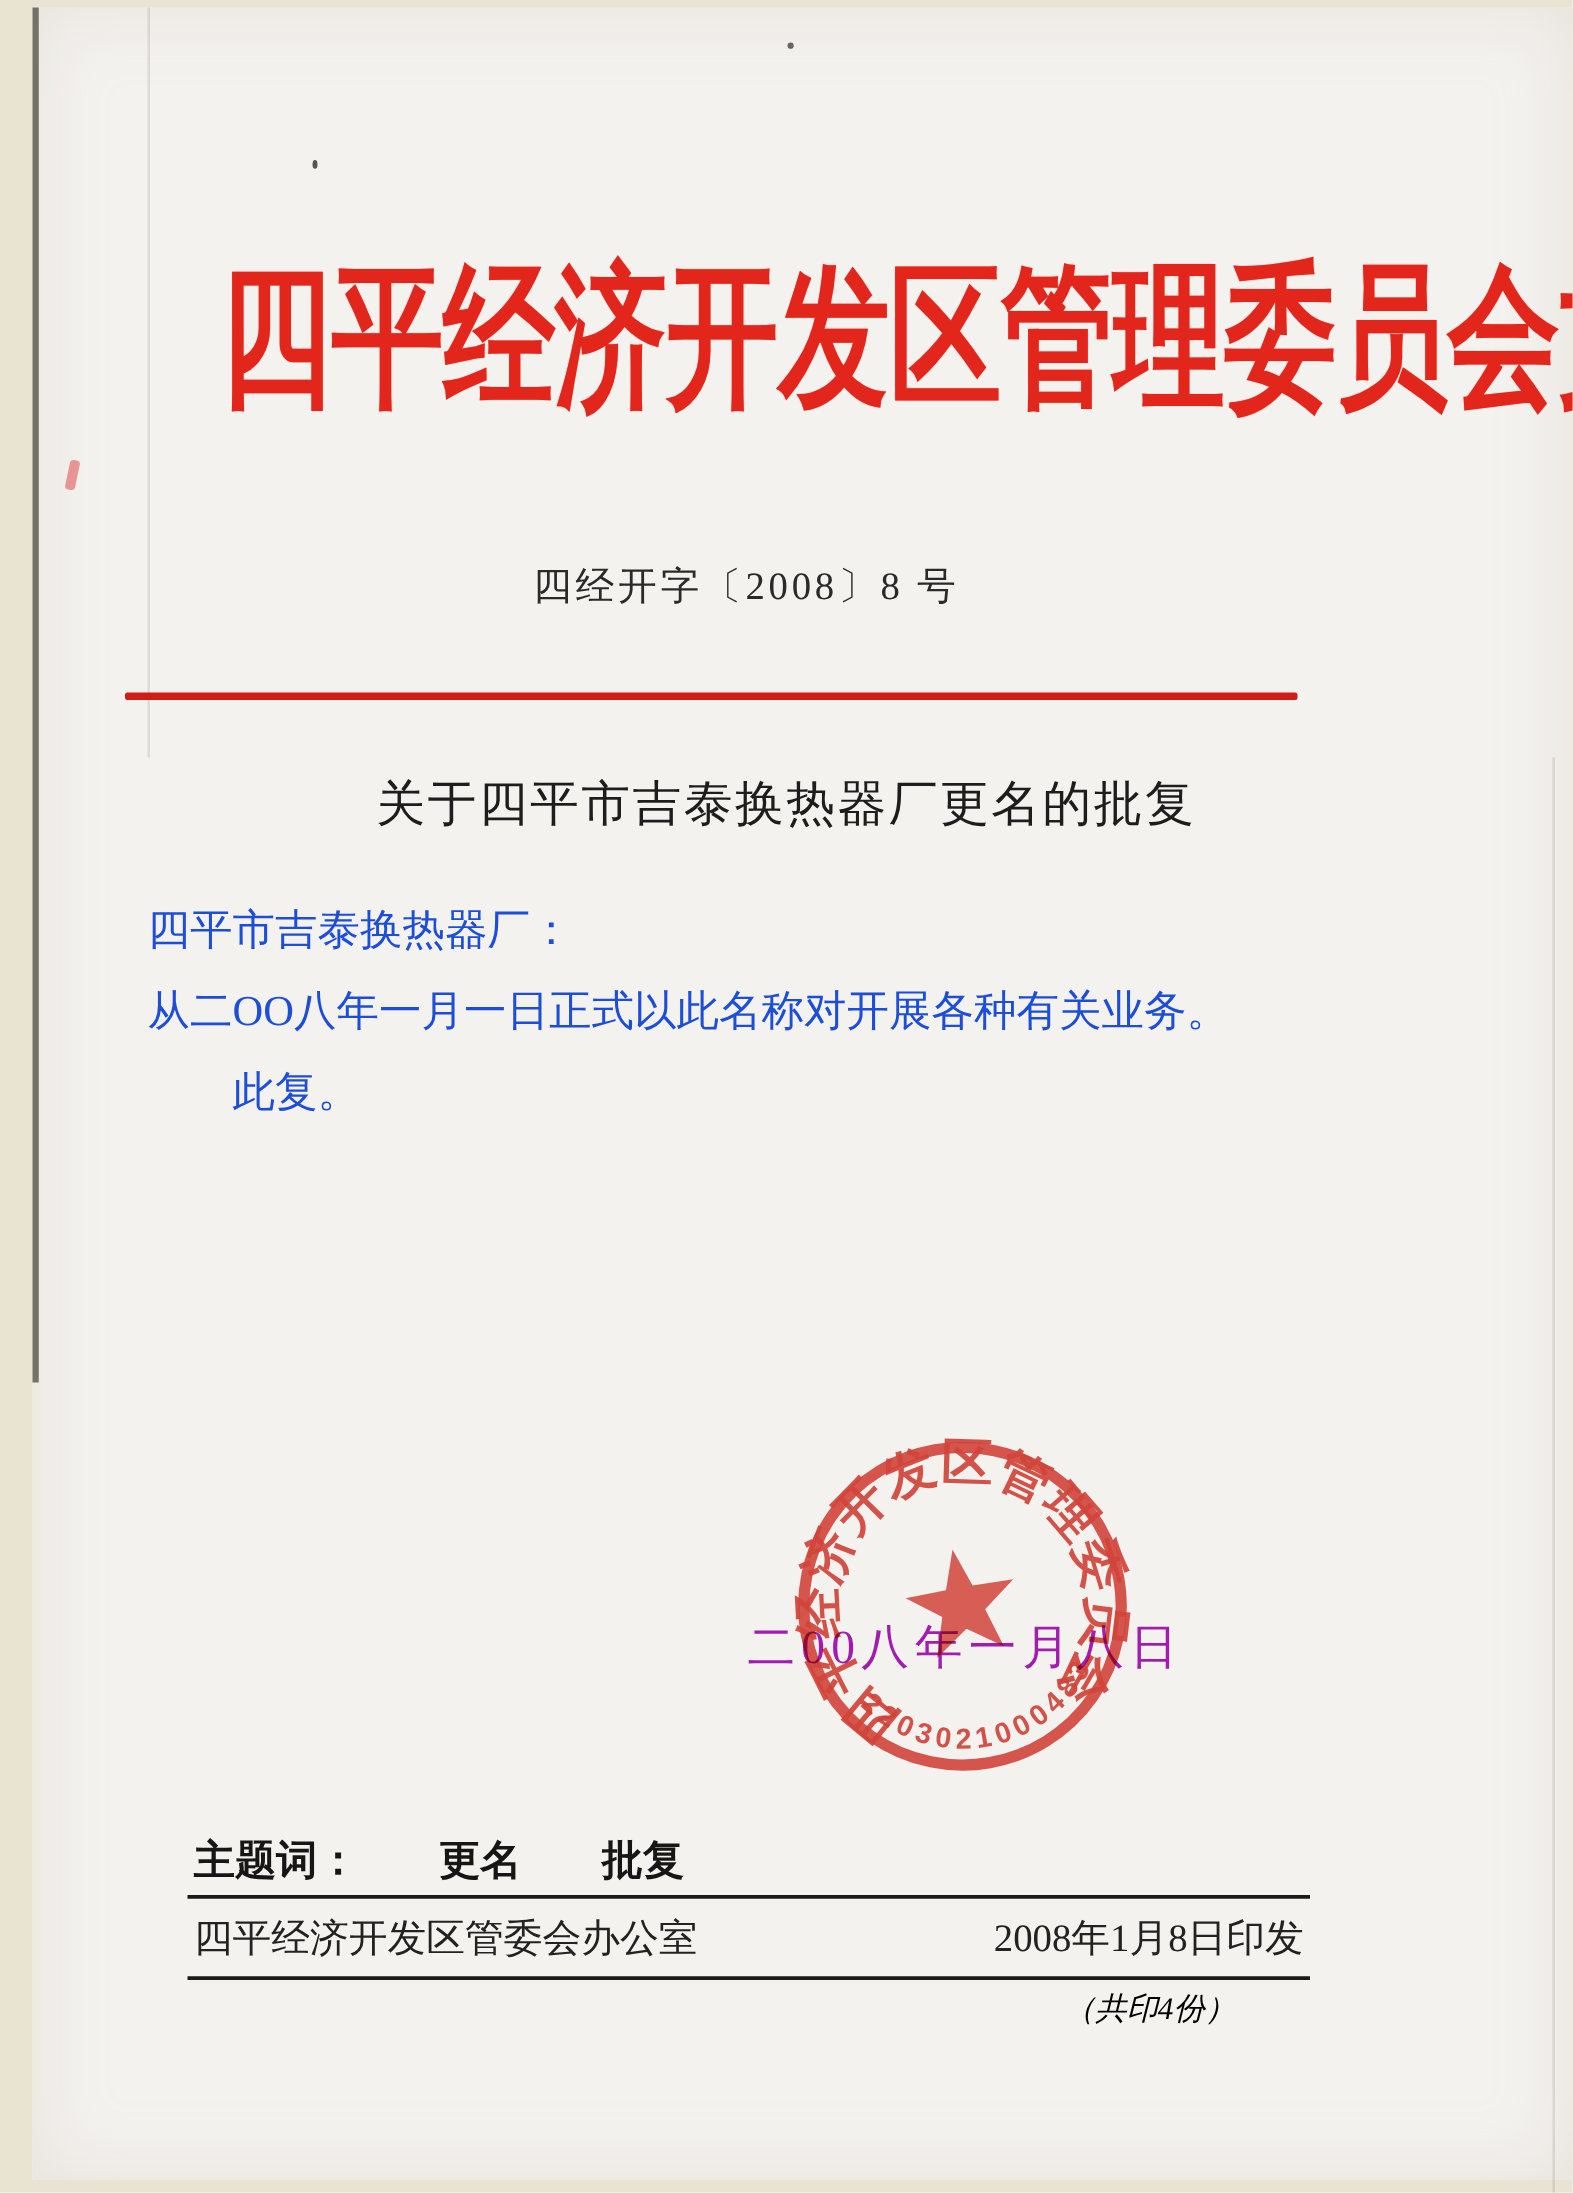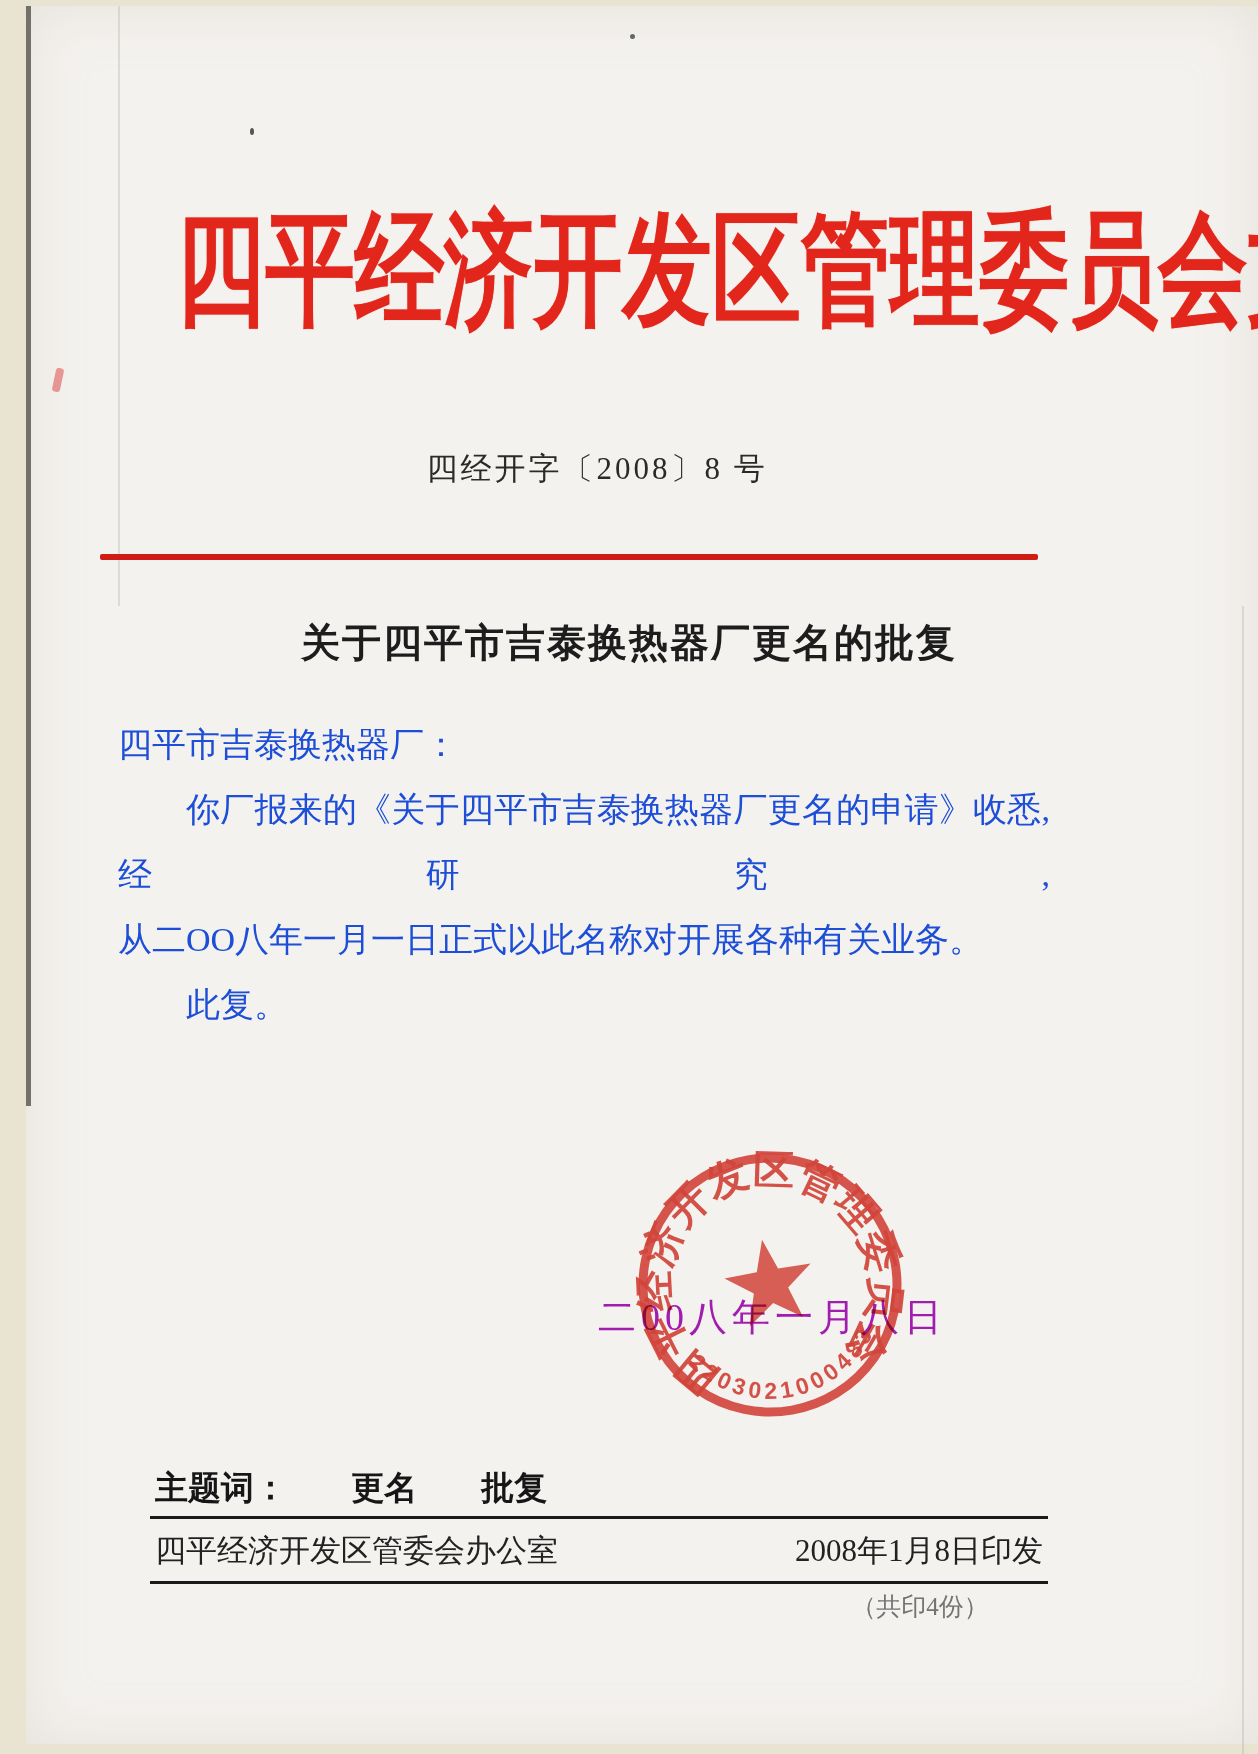--- a/index.html
+++ b/index.html
@@ -37,21 +37,21 @@
     position:absolute;top:448px;left:0;width:1258px;
     text-align:center;font-size:31px;color:#2a2a2a;
     letter-spacing:3px;transform:translateX(-32px);
   }
   .red-rule{
     position:absolute;top:554px;left:100px;width:938px;height:6px;
     background:#cf1d15;border-radius:2px;
   }
   .doc-title{
     position:absolute;top:616px;left:0;width:1258px;
-    text-align:center;font-size:39px;font-weight:bold;color:#1d1d1d;
+    text-align:center;font-size:39px;font-weight:normal;color:#1d1d1d;
     font-family:"Liberation Sans", sans-serif;
     letter-spacing:2px;
   }
   .body-block{
     position:absolute;left:118px;top:712px;width:932px;
     font-size:34px;line-height:65px;color:#1d4ed8;
   }
   .body-line{white-space:nowrap;}
   .stretch{text-align:justify;text-align-last:justify;white-space:normal;}
   .indent{text-indent:68px;}
@@ -77,21 +77,21 @@
   }
   .rule-1{top:1516px;}
   .rule-2{top:1581px;}
   .footer-row{
     position:absolute;left:155px;top:1530px;width:888px;
     font-size:31px;color:#222;display:flex;justify-content:space-between;
     align-items:baseline;white-space:nowrap;
   }
   .copies{
     position:absolute;left:790px;top:1590px;width:260px;
-    font-size:25px;color:#737373;text-align:center;white-space:nowrap;
+    font-size:25px;color:#000000;text-align:center;white-space:nowrap;font-style:italic;
   }
   .red-tick{
     position:absolute;left:28px;top:362px;width:8px;height:24px;
     background:rgba(220,60,60,.5);border-radius:3px;transform:rotate(12deg);
   }
 </style>
 </head>
 <body>
 
 <div class="page">
@@ -108,21 +108,20 @@
 <div class="header-title">四平经济开发区管理委员会文件</div>
 
 <div class="doc-number">四经开字〔2008〕8 号</div>
 
 <div class="red-rule"></div>
 
 <div class="doc-title">关于四平市吉泰换热器厂更名的批复</div>
 
 <div class="body-block">
   <div class="body-line">四平市吉泰换热器厂：</div>
-  <div class="body-line stretch indent">你厂报来的《关于四平市吉泰换热器厂更名的申请》收悉,经研究,</div>
   <div class="body-line">从二OO八年一月一日正式以此名称对开展各种有关业务。</div>
   <div class="body-line indent">此复。</div>
 </div>
 
 <div class="date-line">二00八年一月八日</div>
 
 <svg class="stamp" viewBox="-152 -152 304 304">
   <circle cx="0" cy="0" r="127" fill="none" stroke="#d8372d" stroke-width="9" opacity="0.9"></circle>
   <polygon points="0,-46 10.8,-14.9 43.7,-14.2 17.4,5.6 27.1,37.2 0,18.3 -27.1,37.2 -17.4,5.6 -43.7,-14.2 -10.8,-14.9" fill="#d8372d" opacity="0.85"></polygon>
   <defs>

